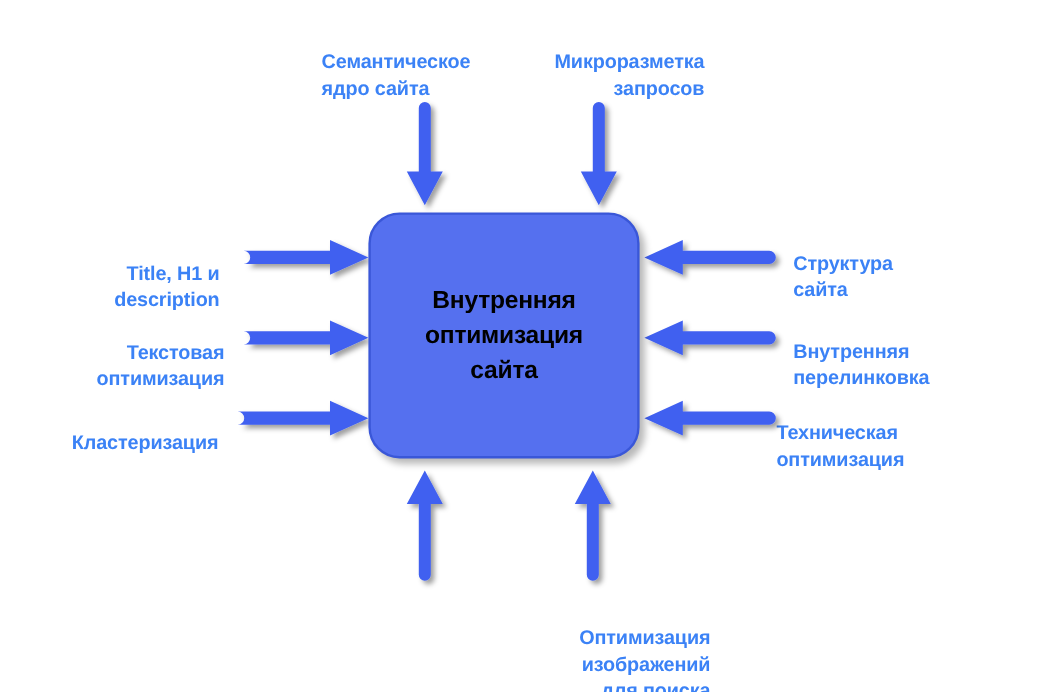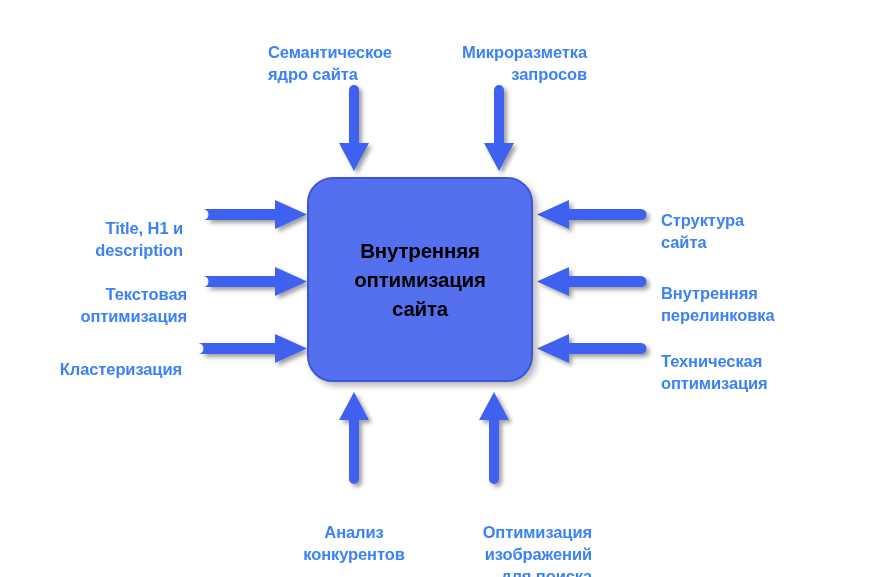--- a/index.html
+++ b/index.html
@@ -205,29 +205,25 @@
   <div class="node-label label-left-align" style="left:661px; top:188px; width:200px;">
     <span>Структура
 сайта</span>
   </div>
 
   <div class="node-label label-left-align" style="left:661px; top:261px; width:200px;">
     <span>Внутренняя
 перелинковка</span>
   </div>
 
-  <div class="node-label label-left-align" style="left:661px; top:329px; width:200px;">
+  <div class="node-label label-left-align" style="left:647px; top:329px; width:200px;">
     <span>Техническая
 оптимизация</span>
   </div>
 
-  <div class="node-label label-center-align" style="left:268px; top:500px; width:172px;">
-    <span>Анализ
-конкурентов</span>
-  </div>
 
   <div class="node-label label-right-align" style="left:430px; top:500px; width:162px;">
     <span>Оптимизация
 изображений
 для поиска</span>
   </div>
 
 </div>
 
 </body></html>

